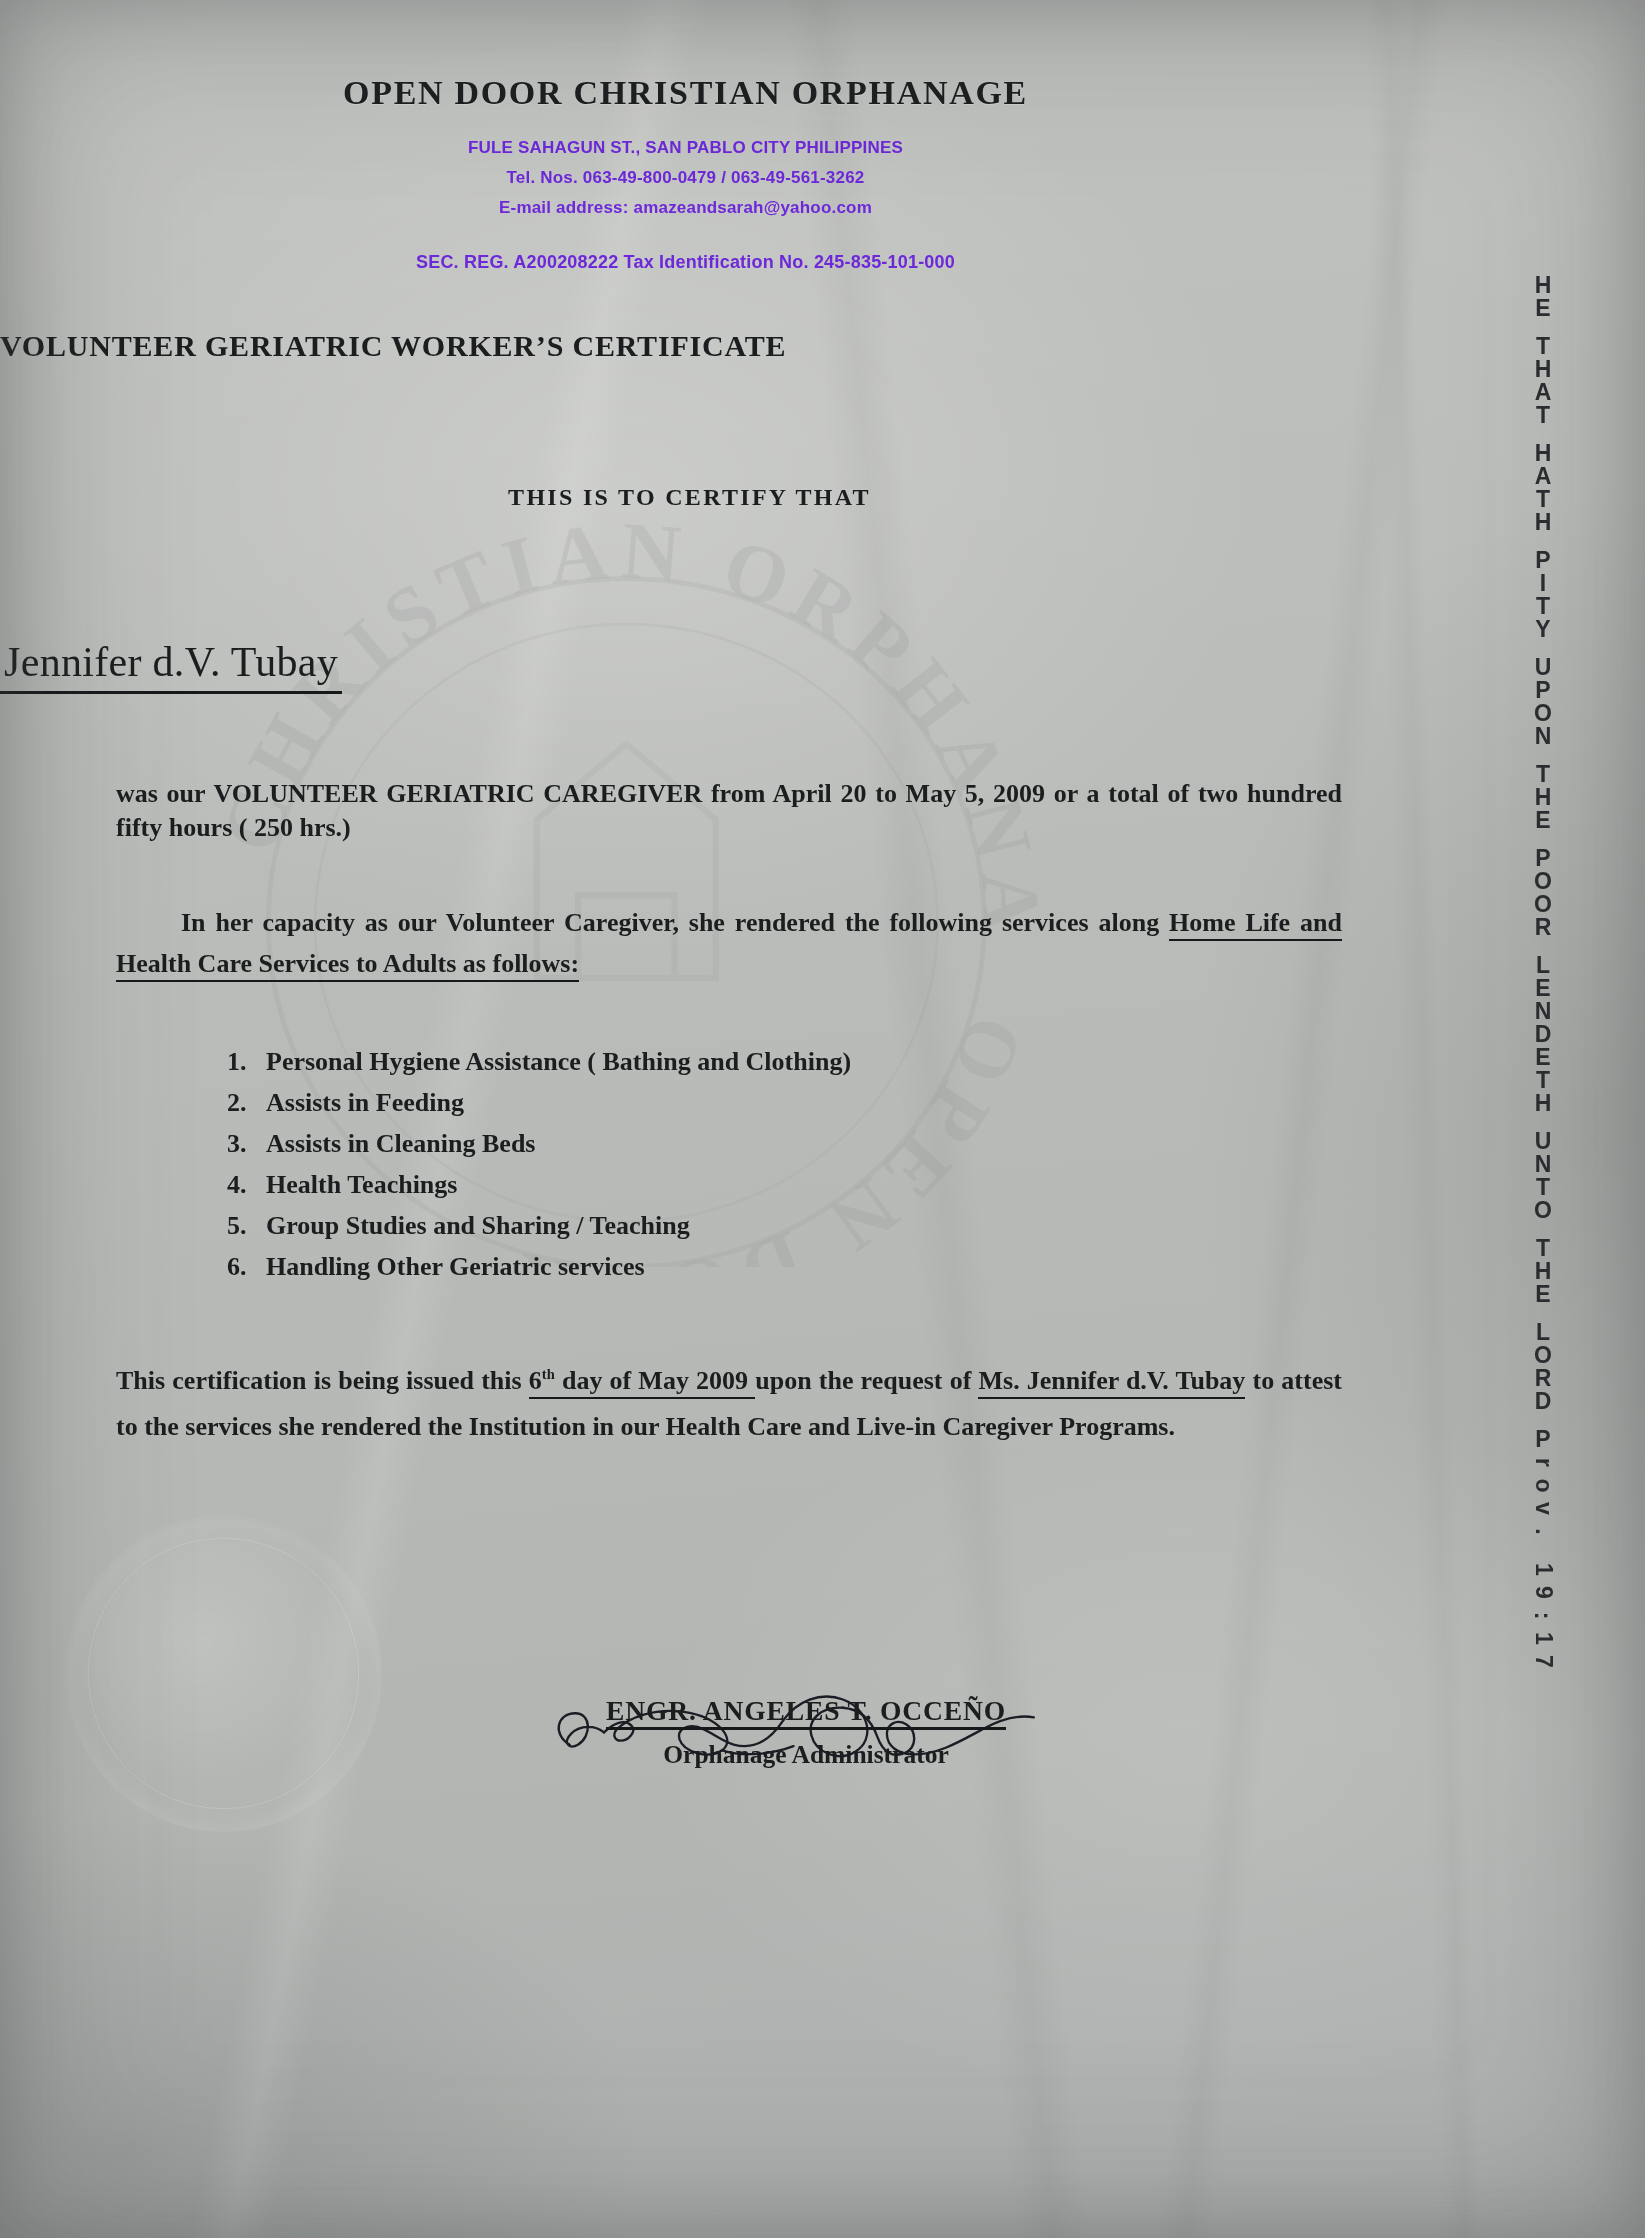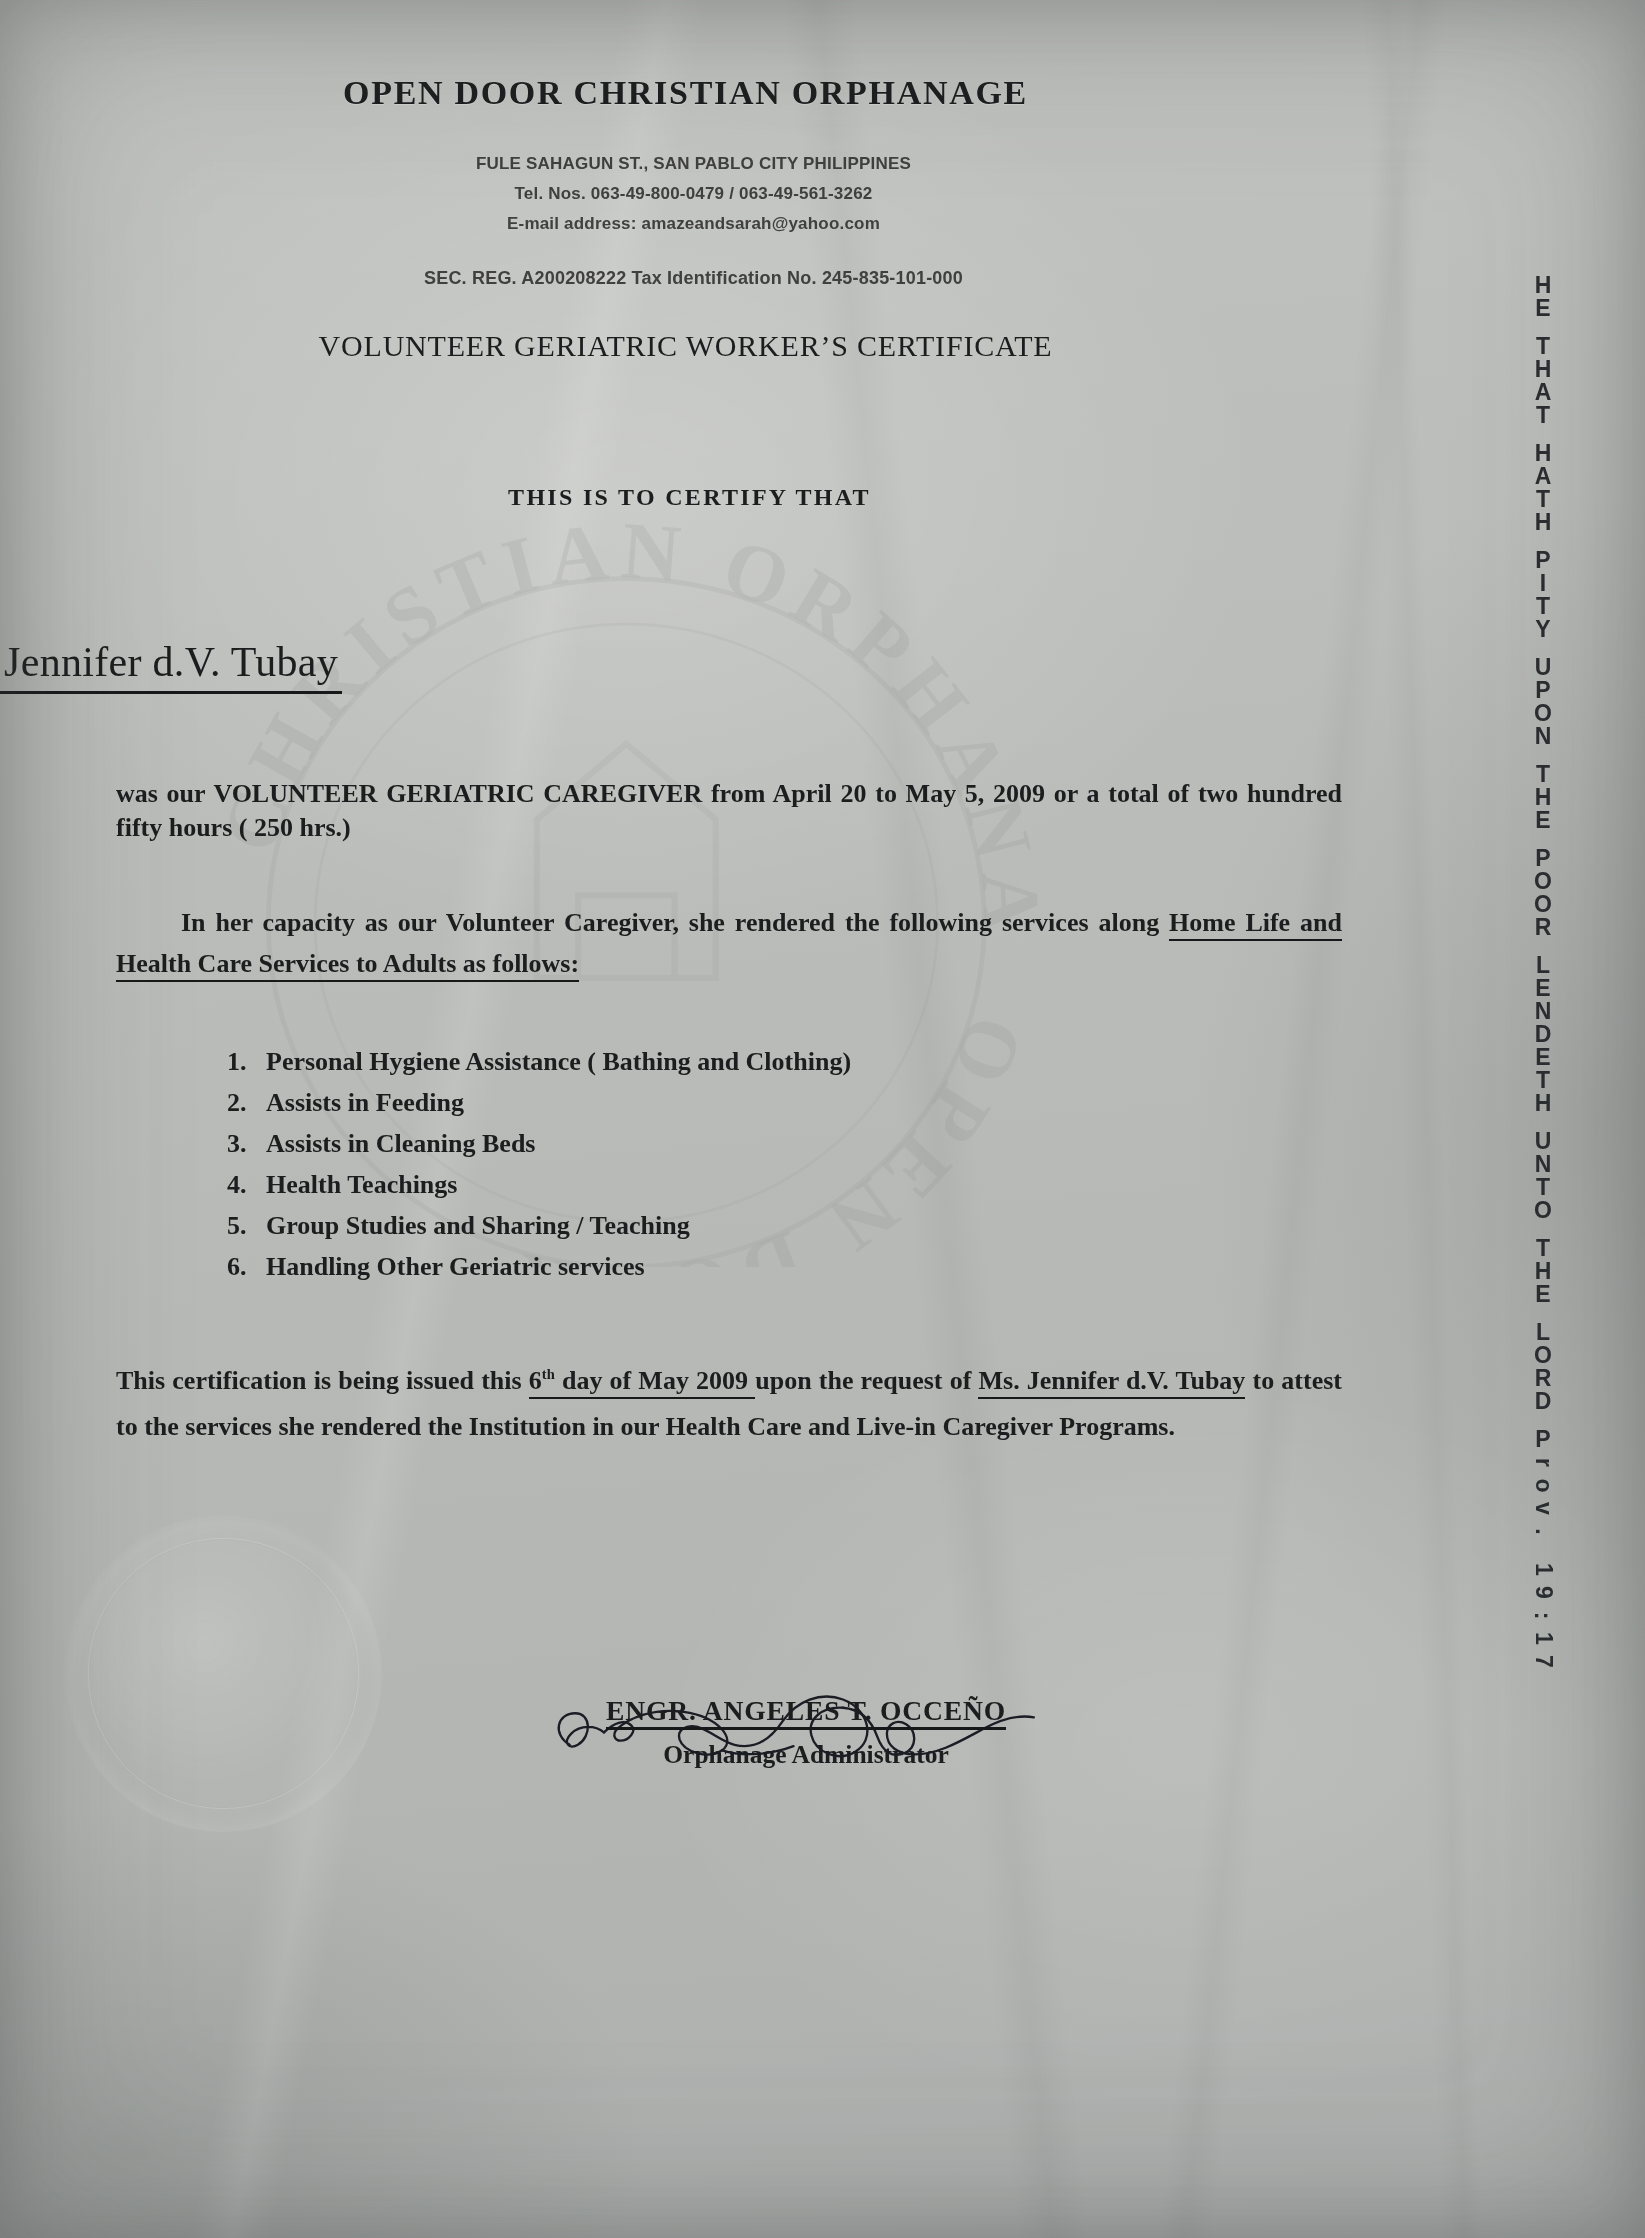--- a/index.html
+++ b/index.html
@@ -58,32 +58,32 @@
   
   #content{ position:absolute; inset:0; color:#1b1d1e; }
 
   .org-name{
     position:absolute; top:74px; left:0; width:1371px; text-align:center;
     font-size:34px; font-weight:700; letter-spacing:1.7px;
     font-family:"Liberation Serif", serif;
     text-shadow:0 0.7px 0 rgba(255,255,255,0.25);
   }
   .org-line{
-    position:absolute; left:8px; width:1371px; text-align:center;
+    position:absolute; left:0; width:1371px; text-align:center;
     font-family:"Liberation Sans", sans-serif;
-    font-weight:700; font-size:17px; letter-spacing:0.2px; color:#404040;margin-top:16px;
+    font-weight:700; font-size:17px; letter-spacing:0.2px; color:#6d28d9;
   }
   .l-addr{ top:138px; }
   .l-tel { top:168px; }
   .l-mail{ top:198px; }
   .l-reg { top:252px; font-size:18px; }
 
   .doc-title{
-    position:absolute; top:329px; left:0; width:1371px; text-align:center;
-    font-size:30px; font-weight:400; letter-spacing:0.8px;
+    position:absolute; top:329px; left:0; width:1371px; text-align:left;
+    font-size:30px; font-weight:700; letter-spacing:0.8px;
   }
   .certify{
     position:absolute; top:484px; left:0; width:1371px; text-align:center;
     font-size:24px; font-weight:700; letter-spacing:2.3px;padding-left:8px;
   }
   .recipient{
     position:absolute; top:638px; left:0; width:1240px; 
     font-size:42px; font-weight:400; letter-spacing:0.3px;
   }
   .recipient span{

